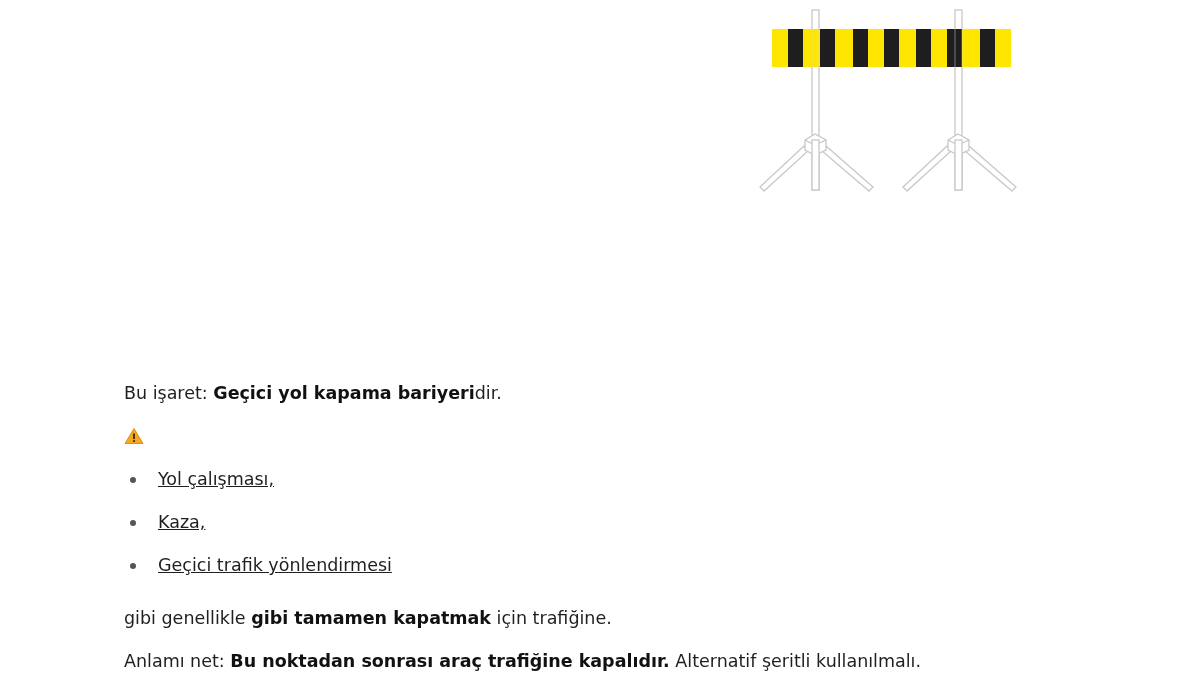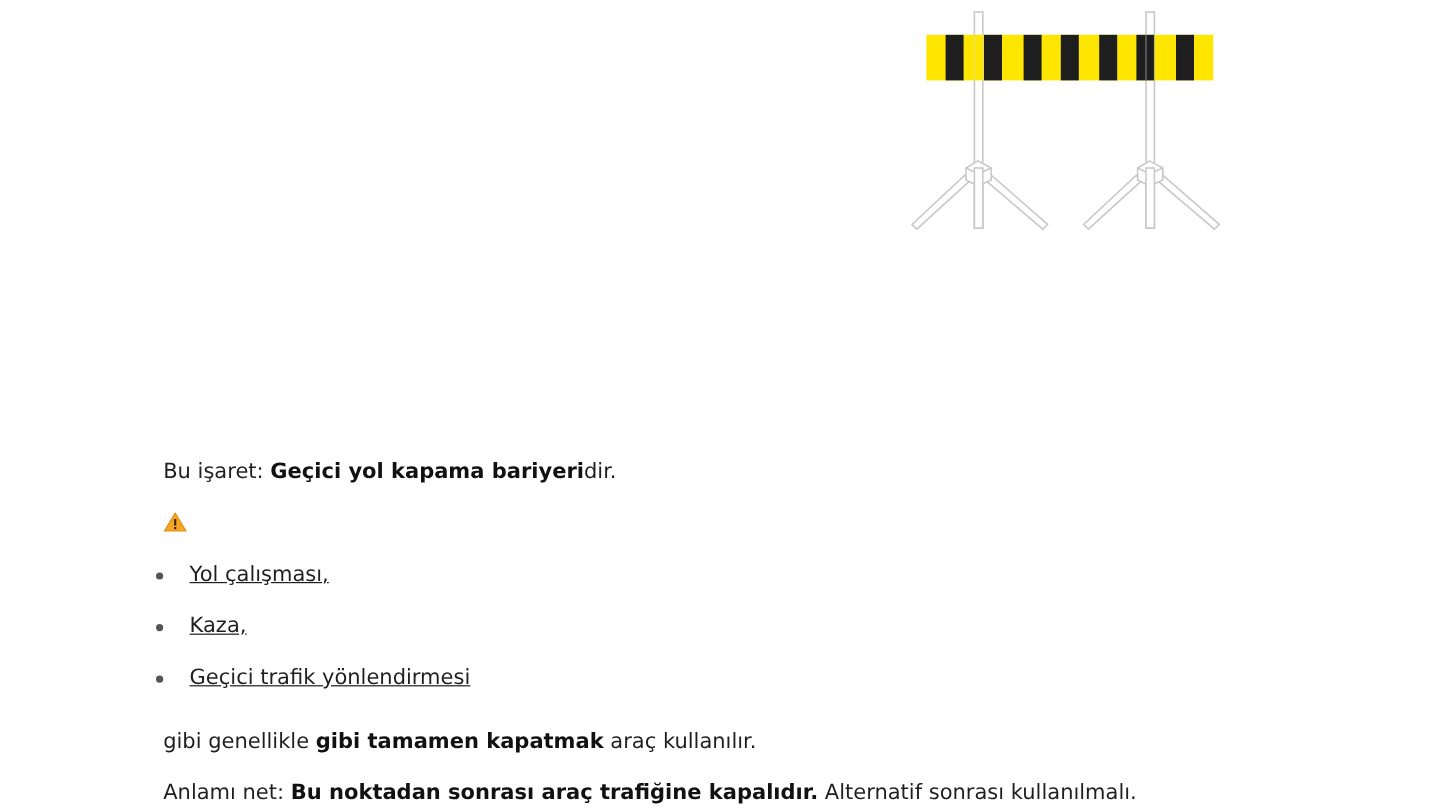--- a/index.html
+++ b/index.html
@@ -1,20 +1,20 @@
 <!DOCTYPE html>
 <html><head>
   <meta charset="utf-8">
   <style>
     html, body { margin: 0; padding: 0; background: #ffffff; }
     body { width: 1200px; height: 675px; position: relative; overflow: hidden;
            font-family: "DejaVu Sans", "Liberation Sans", sans-serif; color: #1f1f1f; }
     .barrier { position: absolute; left: 740px; top: 0; width: 300px; height: 200px; }
     .content { position: absolute; left: 120px; top: 378px; width: 1000px; font-size: 17.5px; line-height: 26px; }
-    .line { position: absolute; left: 16px; white-space: nowrap; }
+    .line { position: absolute; left: 4px; white-space: nowrap; }
     .line b { font-weight: bold; color: #111; }
     .warn { display: inline-block; width: 20px; height: 18px; vertical-align: -3px; margin-right: 8px; }
     .bullet-item { position: absolute; left: 0; white-space: nowrap; }
     .bullet-dot { position: absolute; left: 10px; top: 11px; width: 6px; height: 6px; border-radius: 50%; background: #555; }
     .bullet-text { position: absolute; left: 38px; top: 0; text-decoration: underline; }
   </style>
 </head>
 <body>
 
 <div class="barrier">
@@ -79,19 +79,19 @@
   <div class="bullet-item" style="top:131px">
     <span class="bullet-dot"></span>
     <span class="bullet-text">Kaza,</span>
   </div>
   <div class="bullet-item" style="top:174px">
     <span class="bullet-dot"></span>
     <span class="bullet-text">Geçici trafik yönlendirmesi</span>
   </div>
 
   <div class="line" style="top:227px">
-    <span>gibi genellikle </span><b>gibi tamamen kapatmak</b><span> araç kullanılır.</span>
+    <span>gibi genellikle </span><b>gibi tamamen kapatmak</b><span> için trafiğine.</span>
   </div>
 
   <div class="line" style="top:270px">
-    <span>Anlamı net: </span><b>Bu noktadan sonrası araç trafiğine kapalıdır.</b><span> Alternatif sonrası kullanılmalı.</span>
+    <span>Anlamı net: </span><b>Bu noktadan sonrası araç trafiğine kapalıdır.</b><span> Alternatif şeritli kullanılmalı.</span>
   </div>
 </div>
 
 </body></html>

